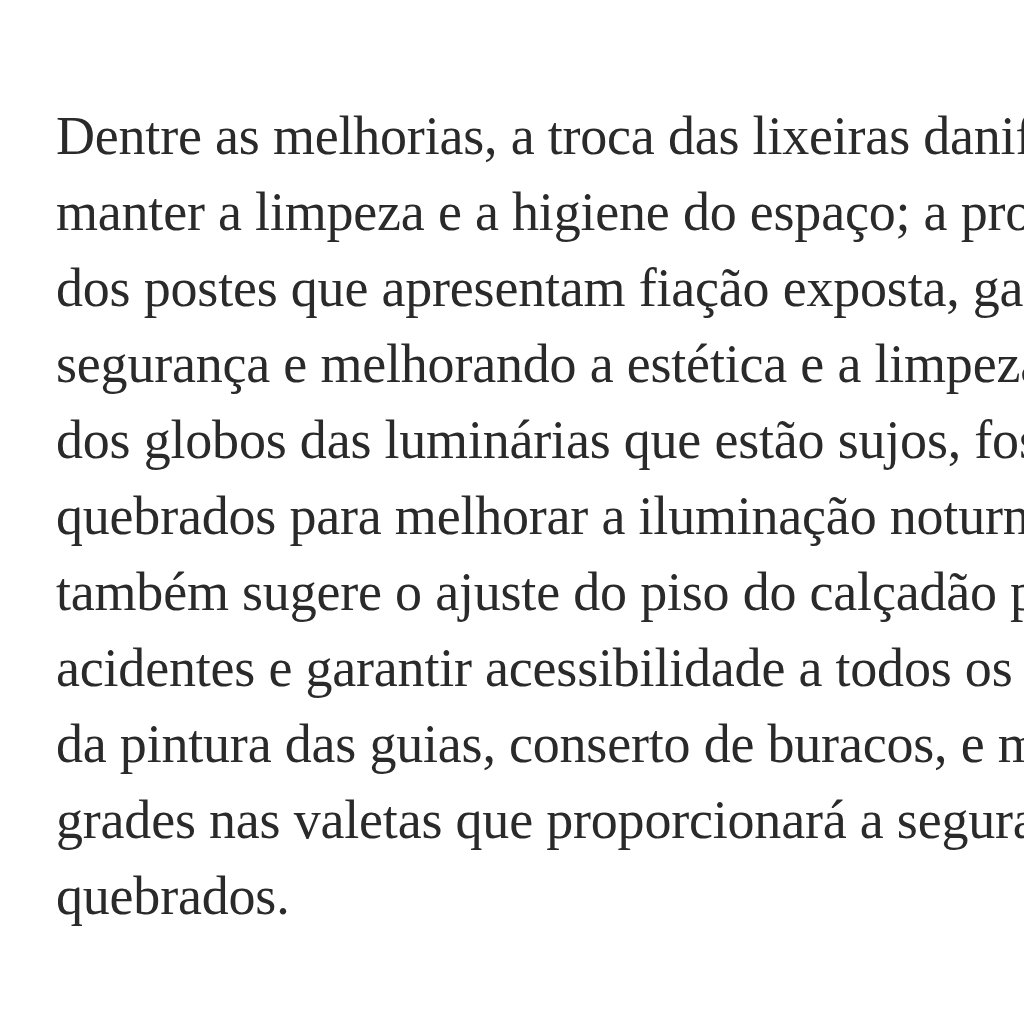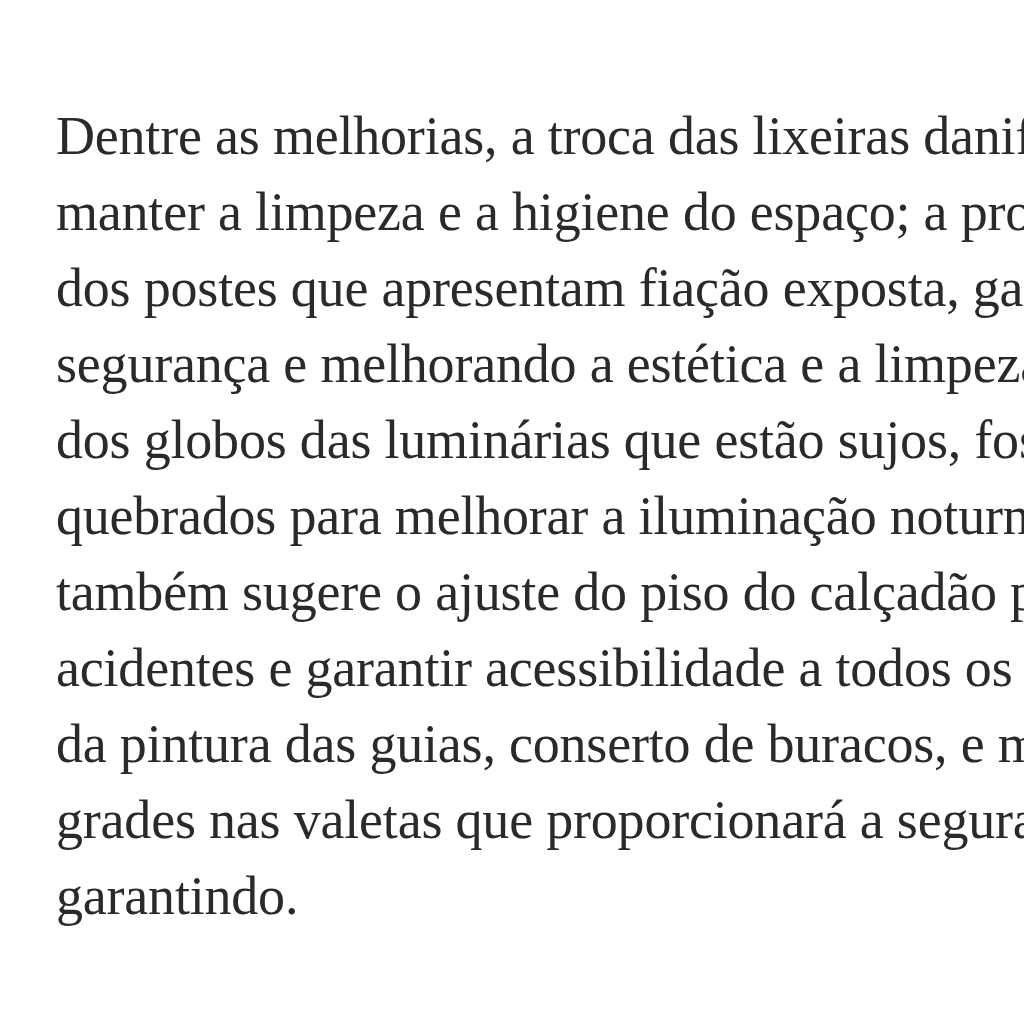--- a/index.html
+++ b/index.html
@@ -46,15 +46,15 @@
     <div class="text-line">Dentre as melhorias, a troca das lixeiras danificadas para</div>
     <div class="text-line">manter a limpeza e a higiene do espaço; a proteção e pintura</div>
     <div class="text-line">dos postes que apresentam fiação exposta, garantindo</div>
     <div class="text-line">segurança e melhorando a estética e a limpeza ou substituição</div>
     <div class="text-line">dos globos das luminárias que estão sujos, foscos ou</div>
     <div class="text-line">quebrados para melhorar a iluminação noturna. O vereador</div>
     <div class="text-line">também sugere o ajuste do piso do calçadão para vai evitar</div>
     <div class="text-line">acidentes e garantir acessibilidade a todos os usuários, além</div>
     <div class="text-line">da pintura das guias, conserto de buracos, e manutenção das</div>
     <div class="text-line">grades nas valetas que proporcionará a segurança dos</div>
-    <div class="text-line">garantindo.</div>
+    <div class="text-line">quebrados.</div>
   </div>
 </div>
 
 </body></html>

